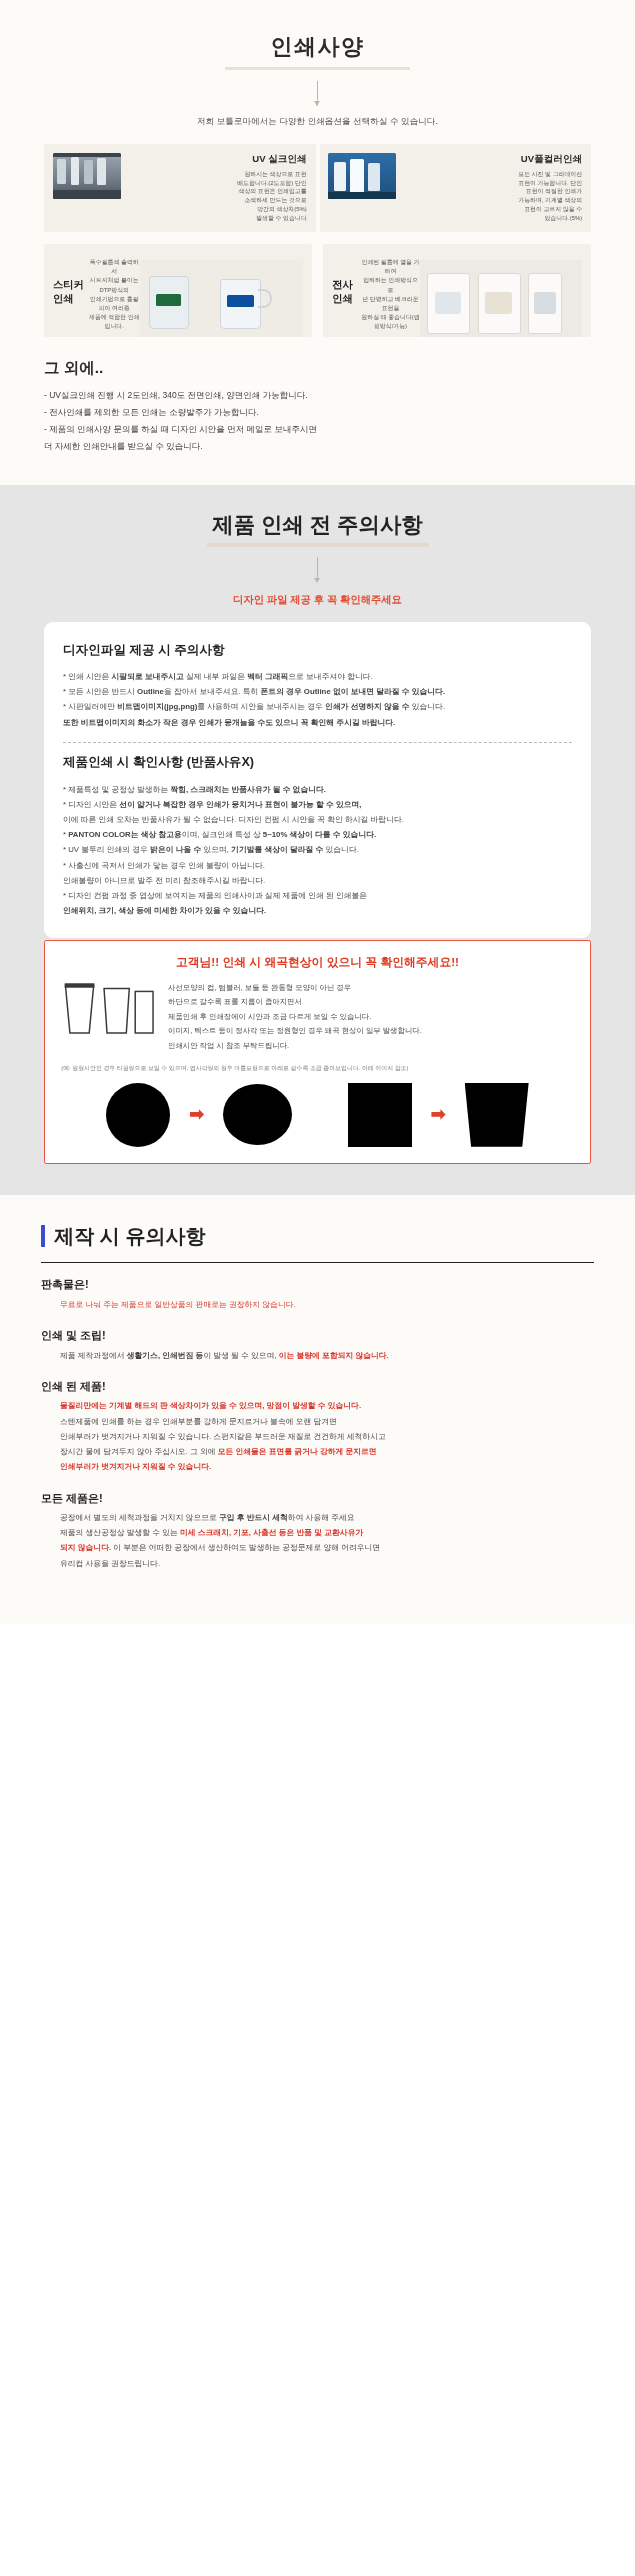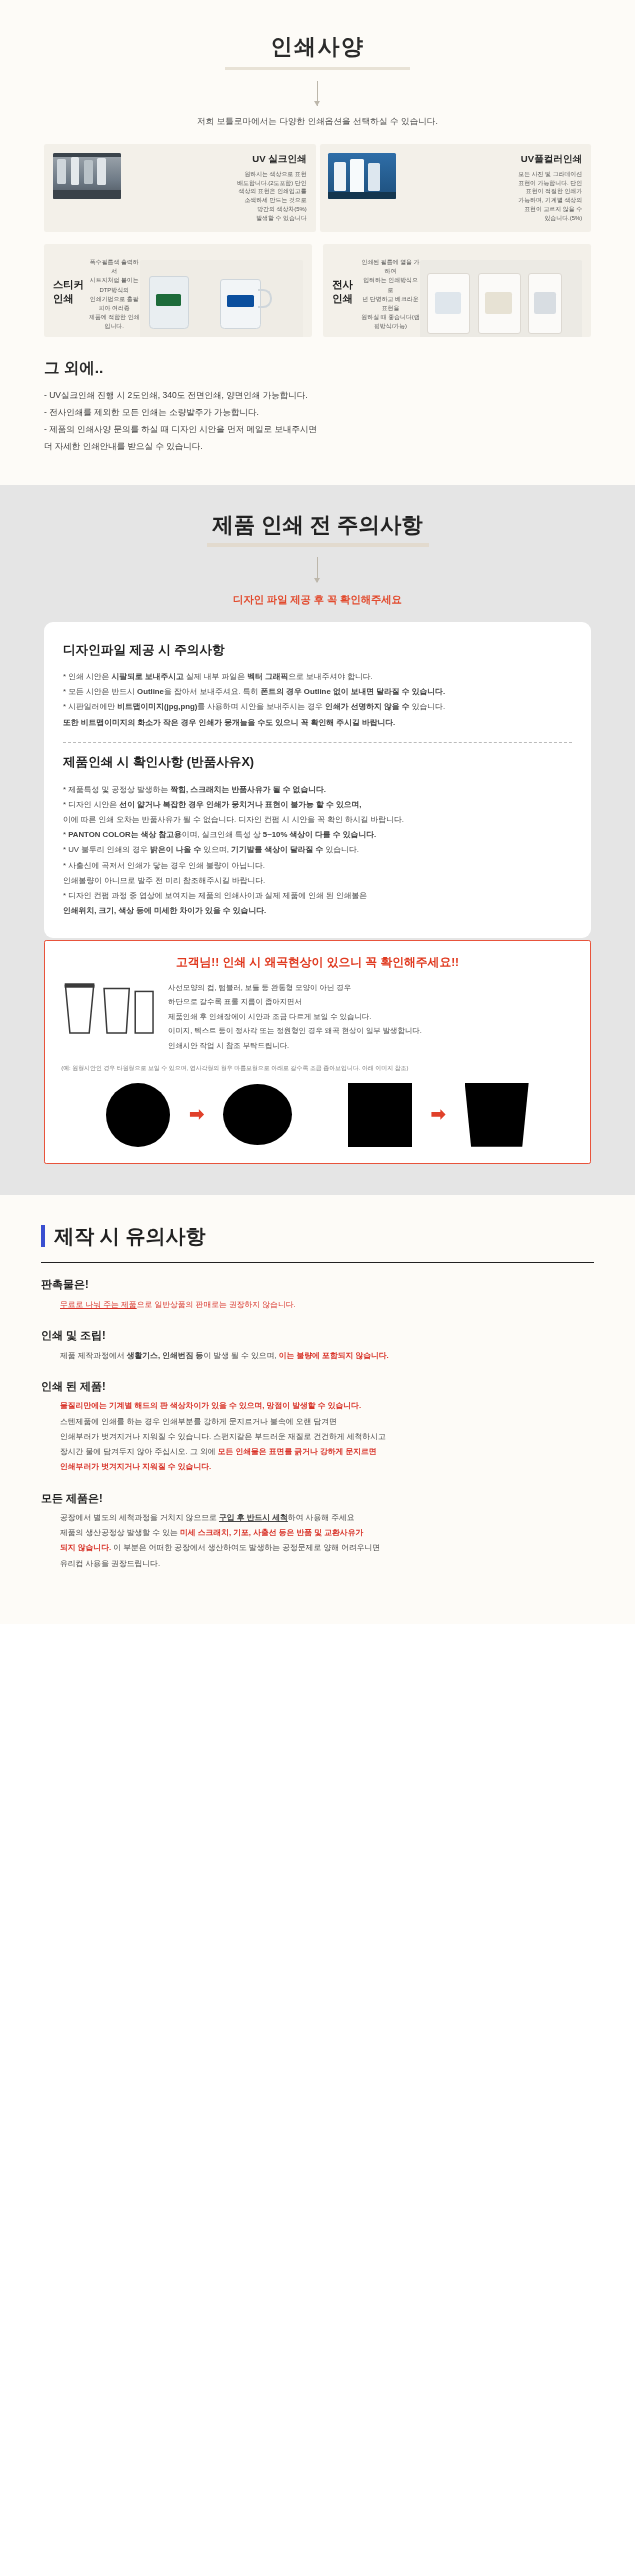--- a/index.html
+++ b/index.html
@@ -128,21 +128,21 @@
   .sec3 { background: #fdfbf7; padding: 28px 41px 37px; }
   .s3-title-wrap { display: flex; align-items: center; gap: 8.9px; }
   .s3-bar { width: 4.4px; height: 22px; background: #3a4fd0; }
   .s3-title { font-size: 20px; font-weight: bold; color: #222; }
   .s3-rule { border-top: 1.5px solid #222; margin: 11.8px 0 14.8px; }
   .s3-block { margin-bottom: 16.2px; }
   .s3-head { font-size: 11px; font-weight: bold; color: #222; margin-bottom: 4.4px; }
   .s3-item { font-size: 7.8px; line-height: 1.95; color: #444; padding-left: 19px; }
   .s3-item .r { color: #d8342a; }
   .s3-item .b { font-weight: bold; }
-  .s3-item .u { text-decoration: underline; }
+  .s3-item .u { }
 
   
   .ph { position: absolute; }
 </style>
 </head>
 <body>
 
 <div class="page">
 
   <section class="sec1">

